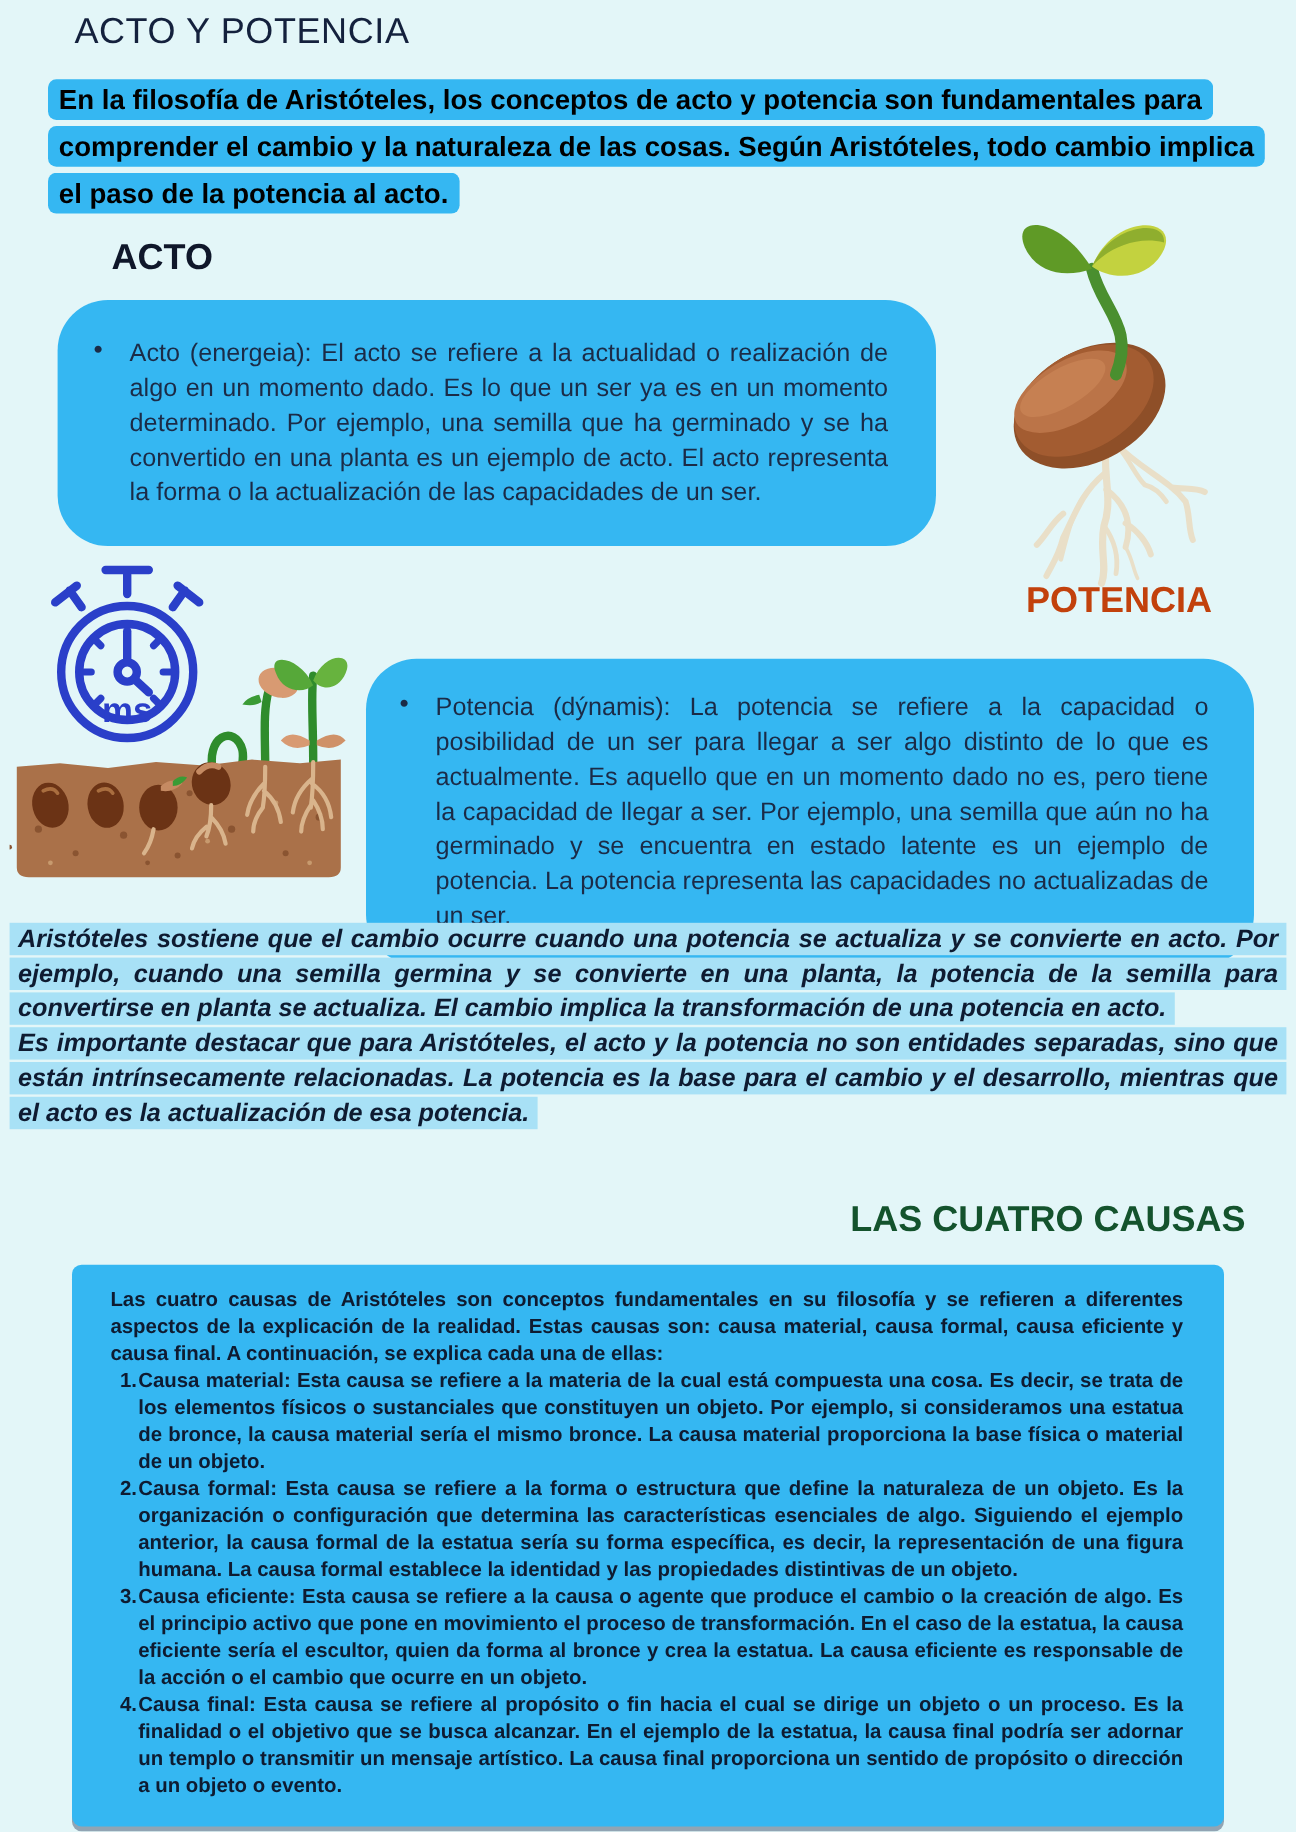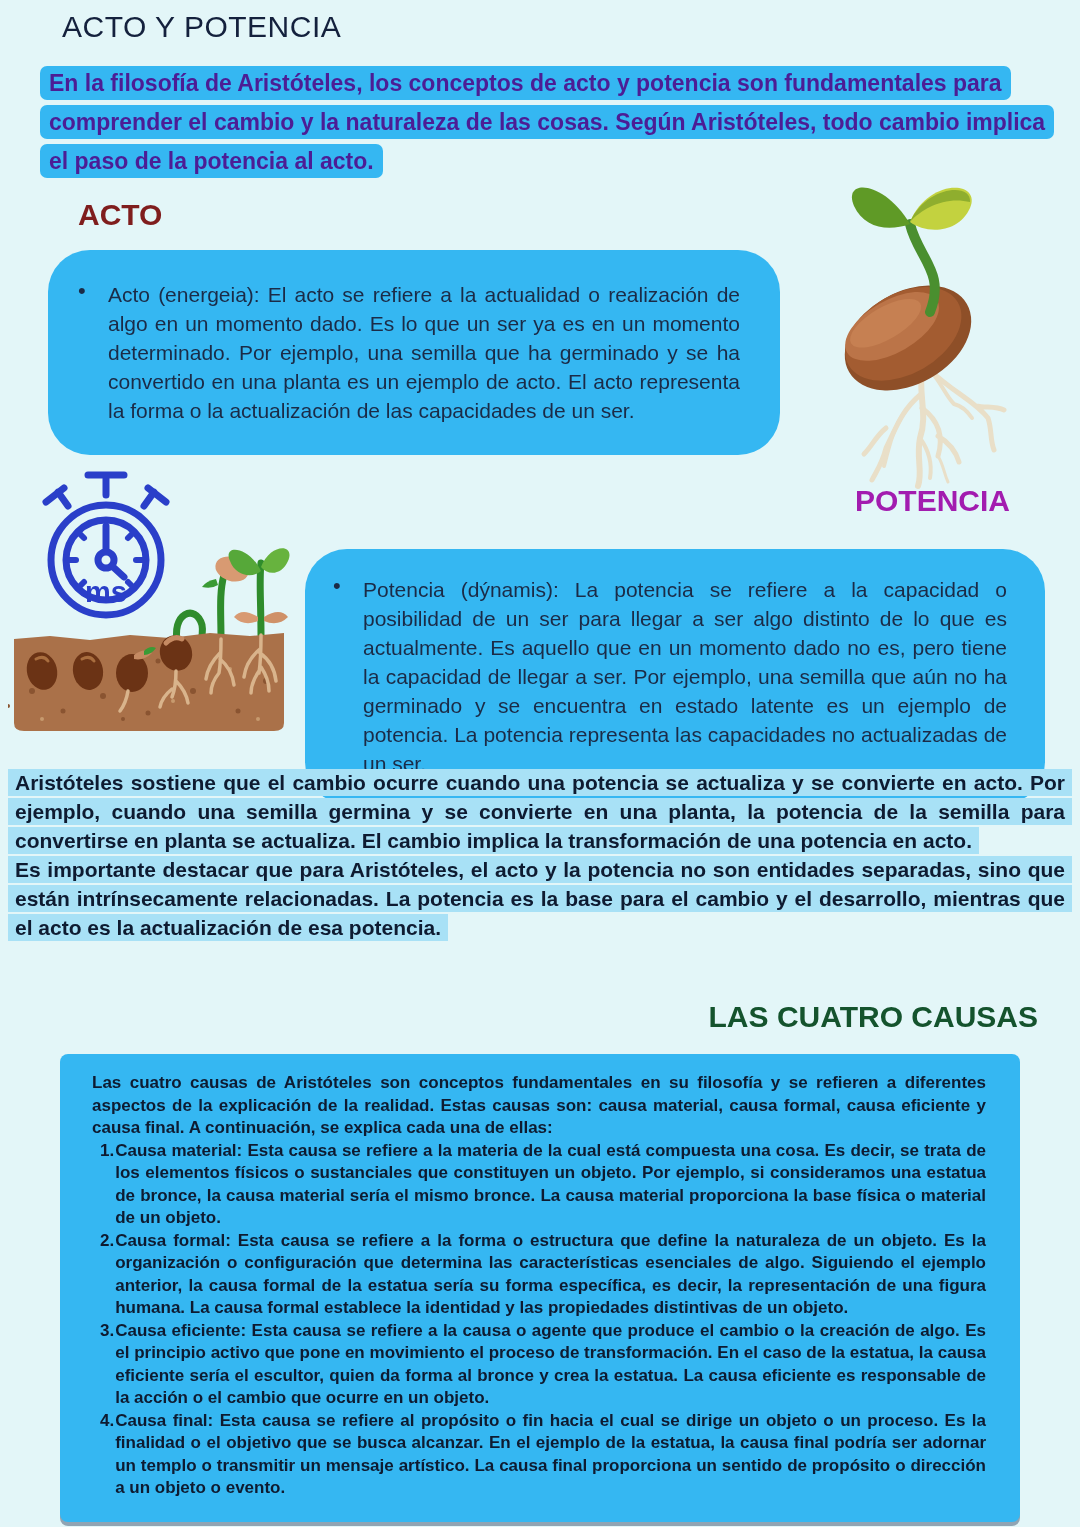--- a/index.html
+++ b/index.html
@@ -5,48 +5,48 @@
   html,body { margin:0; padding:0; background:#e3f6f8; }
   .page {
     position:relative; width:1080px; min-height:1527px;
     background:#e3f6f8; font-family:"Liberation Sans", sans-serif;
   }
   
   .h-title {
     position:absolute; left:62px; top:10px; margin:0;
     font-size:30px; font-weight:normal; letter-spacing:.5px; color:#14213d;
   }
-  .h-acto { position:absolute; left:78px; top:198px; margin:0; font-size:30px; font-weight:bold; color:#7f1d1d; }
-  .h-potencia { position:absolute; right:70px; top:484px; margin:0; font-size:30px; font-weight:bold; color:#a21caf; }
+  .h-acto { position:absolute; left:93px; top:198px; margin:0; font-size:30px; font-weight:bold; color:#0f172a; }
+  .h-potencia { position:absolute; right:70px; top:484px; margin:0; font-size:30px; font-weight:bold; color:#c2410c; }
   .h-causas { position:absolute; right:42px; top:1000px; margin:0; font-size:30px; font-weight:bold; color:#14532d; }
 
   
   .intro {
     position:absolute; left:40px; top:64px; width:1012px; margin:0;
-    font-size:23px; font-weight:bold; line-height:39px; color:#4c1d95;
+    font-size:23px; font-weight:bold; line-height:39px; color:#000000;
   }
   .hl {
     background:#35b7f2; border-radius:7px; padding:4px 9px;
     box-decoration-break:clone; -webkit-box-decoration-break:clone;
   }
 
   
   .card {
     position:absolute; background:#35b7f2; border-radius:42px;
     color:#1b2b47; box-sizing:border-box;
   }
   .card-acto { left:48px; top:250px; width:732px; padding:26px 36px 26px 30px; }
   .card-potencia { left:305px; top:549px; width:740px; padding:22px 34px 22px 28px; }
   .card-row { display:flex; }
   .bullet { flex:0 0 26px; font-size:22px; line-height:29px; }
   .card-text { flex:1; text-align:justify; font-size:21px; line-height:29px; margin:4px; }
 
   
   .midwrap { position:absolute; left:8px; top:768px; width:1064px; }
-  .mid { margin:0; font-size:21px; font-weight:bold; line-height:29px; color:#0e1b31; text-align:justify; }
+  .mid { margin:0; font-size:21px; font-weight:bold; line-height:29px; color:#0e1b31; text-align:justify;font-style:italic; }
   .hl2 {
     background:#a8e1f6; padding:2px 7px;
     box-decoration-break:clone; -webkit-box-decoration-break:clone;
   }
 
   
   .card-causas {
     left:60px; top:1054px; width:960px; border-radius:8px;
     padding:18px 34px 22px 32px; color:#0e1b31;
     box-shadow:0 4px 0 rgba(23,42,76,.4);

